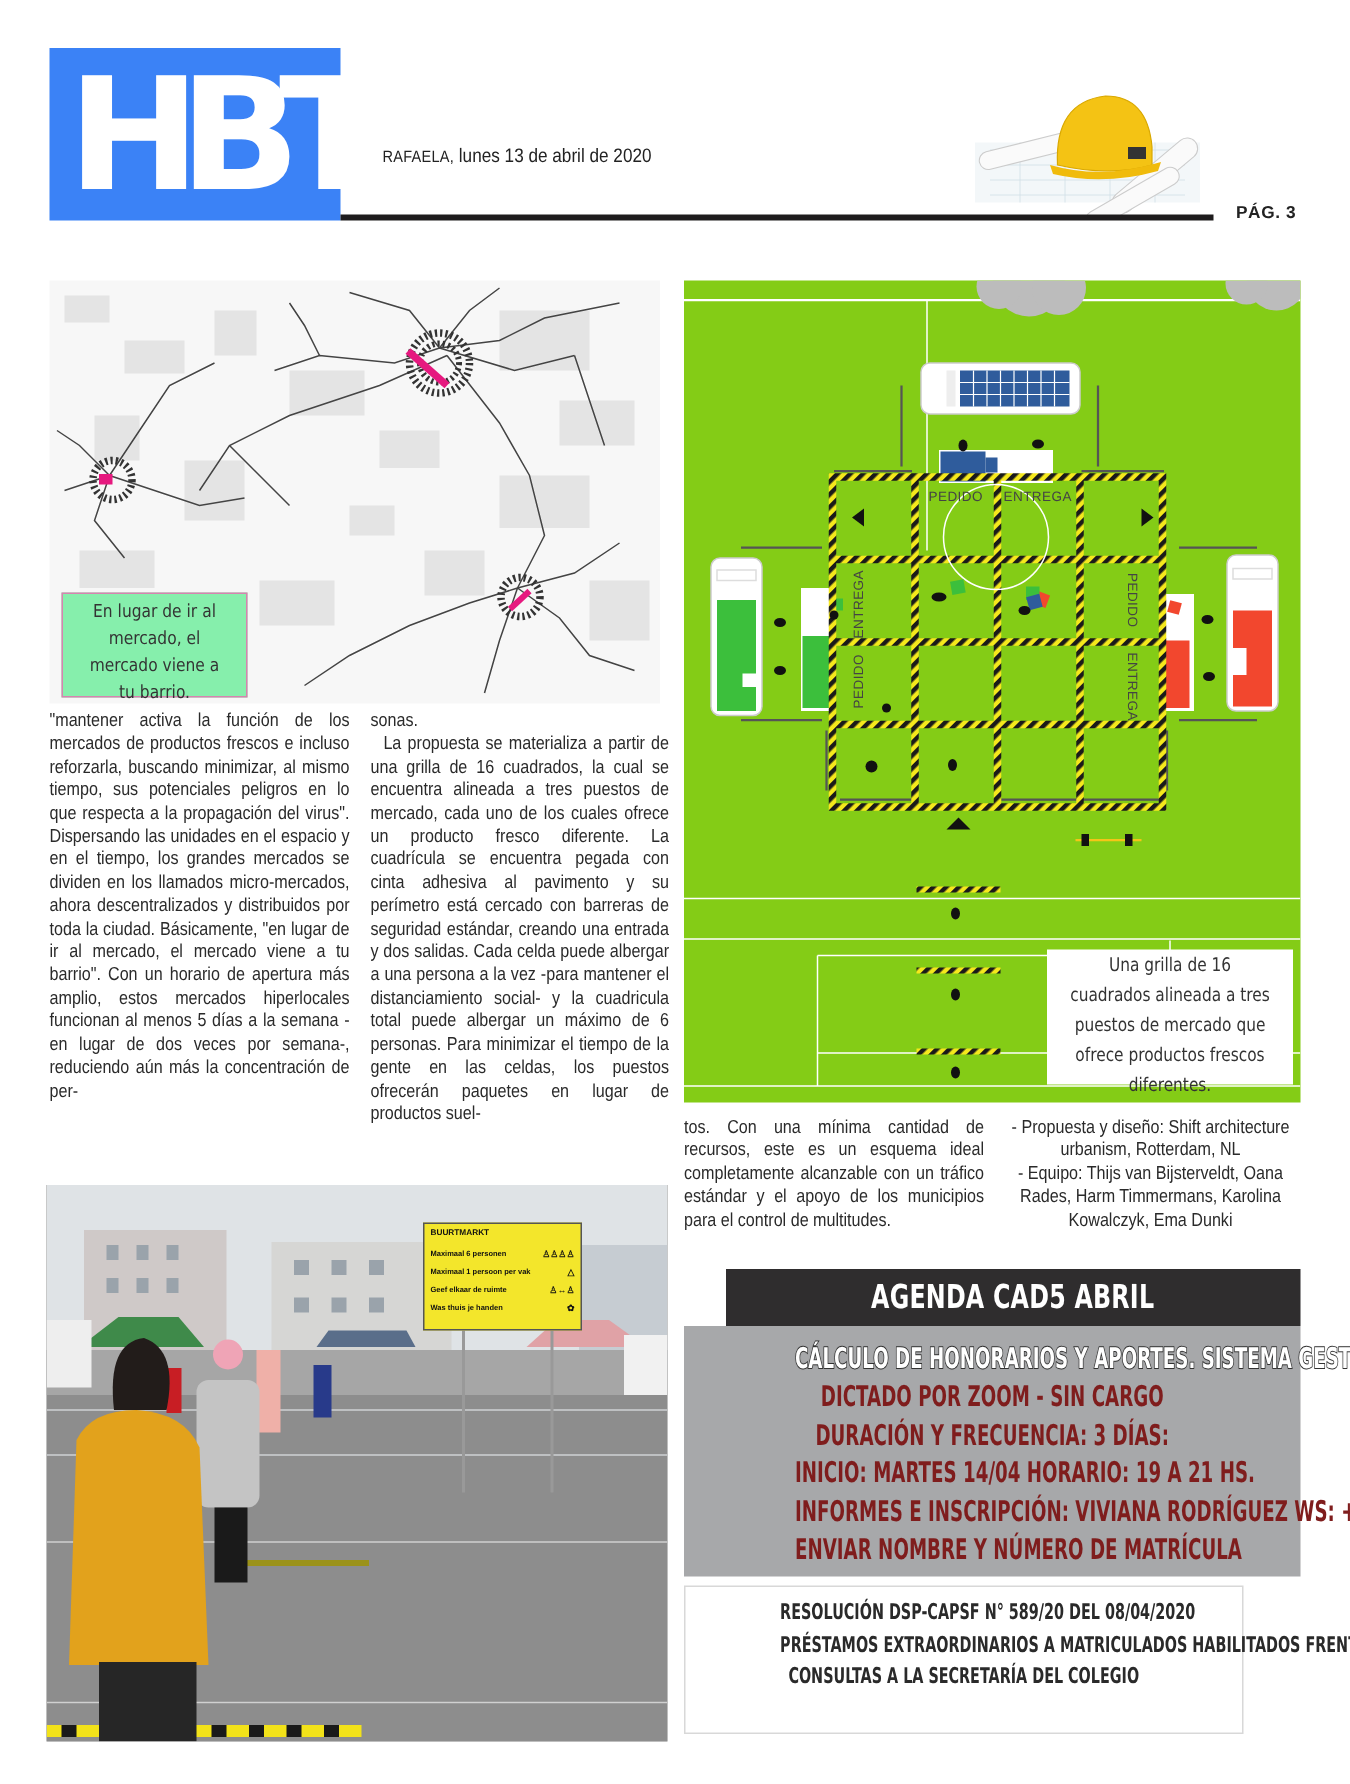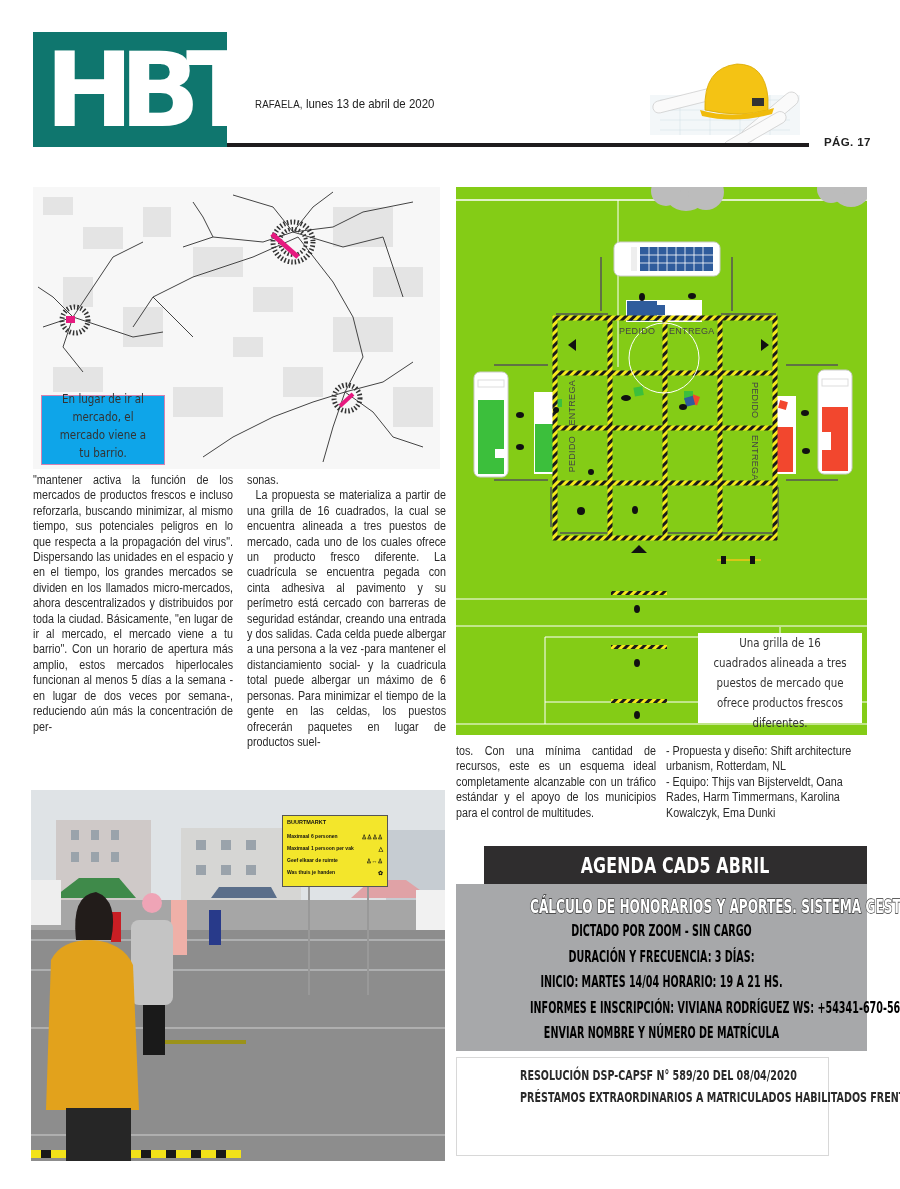--- a/index.html
+++ b/index.html
@@ -1,43 +1,43 @@
 <!DOCTYPE html>
 <html><head>
 <meta charset="utf-8">
 <style>
   *{box-sizing:border-box;margin:0;padding:0;}
   html,body{width:900px;height:1189px;background:#fff;overflow:hidden;}
   body{position:relative;font-family:"Liberation Sans",sans-serif;color:#222;}
 
   
-  .logo{position:absolute;left:33px;top:32px;width:194px;height:115px;background:#0f766e;}
+  .logo{position:absolute;left:33px;top:32px;width:194px;height:115px;background:#3b82f6;}
   .logo-text{position:absolute;left:12px;top:6px;font-family:"DejaVu Sans",sans-serif;font-weight:bold;
     font-size:104px;line-height:104px;color:#fff;letter-spacing:-14px;transform:scaleX(1.02);transform-origin:left;}
   .dateline{position:absolute;left:255px;top:96px;font-family:"Liberation Sans",sans-serif;font-size:13px;color:#222;transform:scaleX(0.88);transform-origin:left;}
   .dateline .city{font-size:11px;letter-spacing:0.2px;}
   .rule{position:absolute;left:227px;top:143px;width:582px;height:4px;background:#1e1c1d;}
   .page-num{position:absolute;left:824px;top:136px;font-weight:bold;font-size:11.5px;color:#222;letter-spacing:0.4px;}
   .helmet-art{position:absolute;left:640px;top:50px;width:170px;height:95px;}
 
   
   .map-fig{position:absolute;left:33px;top:187px;width:407px;height:282px;background:#f7f7f7;overflow:hidden;}
   .map-fig svg{position:absolute;left:0;top:0;}
-  .map-caption{position:absolute;left:8px;top:208px;width:124px;height:70px;background:#0ea5e9;border:1.5px solid #d782b0;
-    display:flex;align-items:flex-end;justify-content:center;text-align:center;font-family:"DejaVu Sans",sans-serif;
+  .map-caption{position:absolute;left:8px;top:208px;width:124px;height:70px;background:#86efac;border:1.5px solid #d782b0;
+    display:flex;align-items:flex-start;justify-content:center;text-align:center;font-family:"DejaVu Sans",sans-serif;
     font-size:12px;line-height:18px;color:#333;padding:2px 6px;}
   .map-caption span{display:block;transform:scaleX(0.86);}
 
   
   .col{position:absolute;font-family:"Liberation Sans",sans-serif;font-size:12.5px;line-height:15.4px;color:#2a2a2a;text-align:justify;}
   .col p{transform:scaleX(0.86);transform-origin:left top;width:116.3%;}
   .col1{left:33px;top:473px;width:200px;}
   .col2{left:247px;top:473px;width:199px;}
   .col3{left:456px;top:744px;width:200px;}
-  .col4{left:666px;top:744px;width:202px;text-align:left;}
+  .col4{left:666px;top:744px;width:202px;text-align:center;}
   .indent{text-indent:10px;}
 
   
   .diagram{position:absolute;left:456px;top:187px;width:411px;height:548px;background:#84cc16;overflow:hidden;}
   .diagram svg{position:absolute;left:0;top:0;}
   .diag-caption{position:absolute;left:242px;top:446px;width:164px;height:90px;background:#fff;display:flex;align-items:flex-start;justify-content:center;
     text-align:center;font-family:"DejaVu Sans",sans-serif;font-size:12.5px;line-height:20px;color:#333;}
   .diag-caption span{display:block;transform:scaleX(0.82);}
   .grid-label{position:absolute;font-size:9px;color:#444;font-family:"Liberation Sans",sans-serif;letter-spacing:0.3px;}
   .v-label{writing-mode:vertical-rl;}
@@ -53,21 +53,21 @@
 
   
   .agenda{position:absolute;left:456px;top:846px;width:411px;}
   .agenda-head{height:38px;background:#2f2d2e;color:#fff;display:flex;align-items:center;justify-content:center;
     font-family:"DejaVu Sans",sans-serif;font-weight:bold;font-size:22px;letter-spacing:0.2px;margin-left:28px;}
   .agenda-head span{transform:scaleX(0.72);display:block;}
   .agenda-body{height:167px;background:#a7a8aa;padding-top:9px;text-align:center;}
   .agenda-sub{font-family:"DejaVu Sans",sans-serif;font-weight:bold;font-size:19px;color:#fff;line-height:26px;
     -webkit-text-stroke:1.3px #333;paint-order:stroke fill;text-shadow:0 0 1px #333;}
   .agenda-sub span{display:block;transform:scaleX(0.64);white-space:nowrap;}
-  .agenda-line{font-family:"DejaVu Sans",sans-serif;font-weight:bold;font-size:15px;color:#000000;line-height:25.5px;}
+  .agenda-line{font-family:"DejaVu Sans",sans-serif;font-weight:bold;font-size:19px;color:#7f1d1d;line-height:25.5px;}
   .agenda-line span{display:block;transform:scaleX(0.64);white-space:nowrap;}
   .resol{position:absolute;left:456px;top:1057px;width:373px;height:99px;border:1px solid #d8d8d8;background:#fff;
     text-align:center;padding-top:7px;}
   .resol-line{font-family:"DejaVu Sans",sans-serif;font-weight:bold;font-size:14.5px;color:#2a2a2a;line-height:21.5px;}
   .resol-line span{display:block;transform:scaleX(0.66);white-space:nowrap;}
 </style>
 </head>
 <body>
 
 <div class="logo">
@@ -90,21 +90,21 @@
       <line x1="130" y1="45" x2="130" y2="85"></line>
   </g>
   <rect x="12" y="44" width="70" height="12" rx="6" fill="#fafafa" stroke="#ccc" stroke-width="0.7" transform="rotate(-14 47 50)"></rect>
   <rect x="95" y="60" width="70" height="14" rx="7" fill="#fafafa" stroke="#ccc" stroke-width="0.7" transform="rotate(-40 130 67)"></rect>
   <path d="M65 60 Q63 18 97 14 Q125 14 128 48 L128 60 Q100 68 65 60 Z" fill="#f4c314" stroke="#d9a800" stroke-width="0.8"></path>
   <path d="M60 60 Q95 70 134 58 L132 64 Q96 74 62 66 Z" fill="#f0bb0c"></path>
   <rect x="112" y="48" width="12" height="8" fill="#333"></rect>
   <rect x="80" y="76" width="70" height="12" rx="6" fill="#fafafa" stroke="#ccc" stroke-width="0.7" transform="rotate(-30 115 82)"></rect>
 </svg>
 <div class="rule"></div>
-<div class="page-num">PÁG. 17</div>
+<div class="page-num">PÁG. 3</div>
 
 <div class="map-fig">
   <svg width="407" height="282" viewBox="0 0 407 282">
     <g fill="#e4e4e4">
       <rect x="10" y="10" width="30" height="18"></rect>
         <rect x="50" y="40" width="40" height="22"></rect>
         <rect x="110" y="20" width="28" height="30"></rect>
       <rect x="160" y="60" width="50" height="30"></rect>
         <rect x="220" y="100" width="40" height="25"></rect>
         <rect x="300" y="20" width="60" height="40"></rect>
@@ -409,13 +409,16 @@
   </div>
 </div>
 
 <div class="resol">
   <div class="resol-line">
       <span>RESOLUCIÓN DSP-CAPSF N° 589/20 DEL 08/04/2020</span>
     </div>
   <div class="resol-line">
       <span>PRÉSTAMOS EXTRAORDINARIOS A MATRICULADOS HABILITADOS FRENTE</span>
     </div>
+  <div class="resol-line">
+      <span>CONSULTAS A LA SECRETARÍA DEL COLEGIO</span>
+    </div>
 </div>
 
 </body></html>

